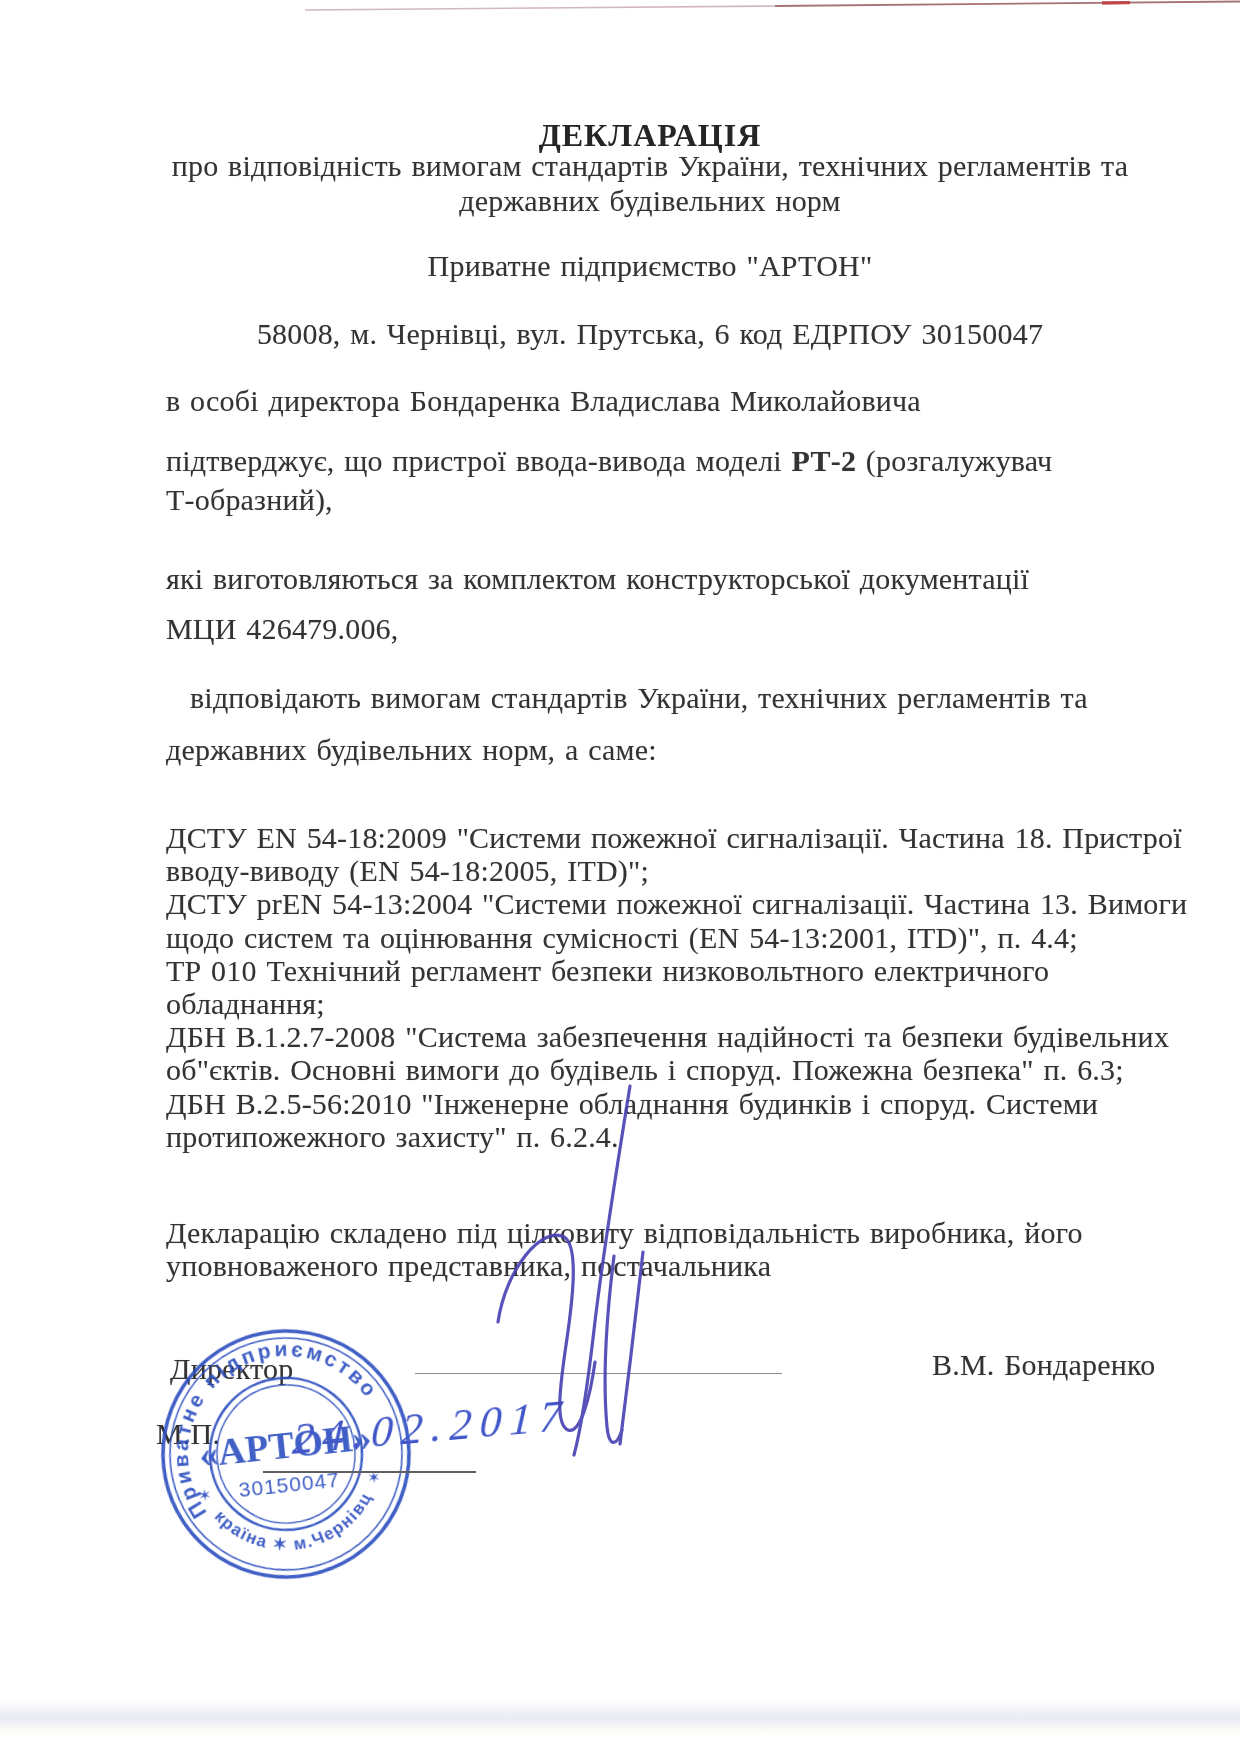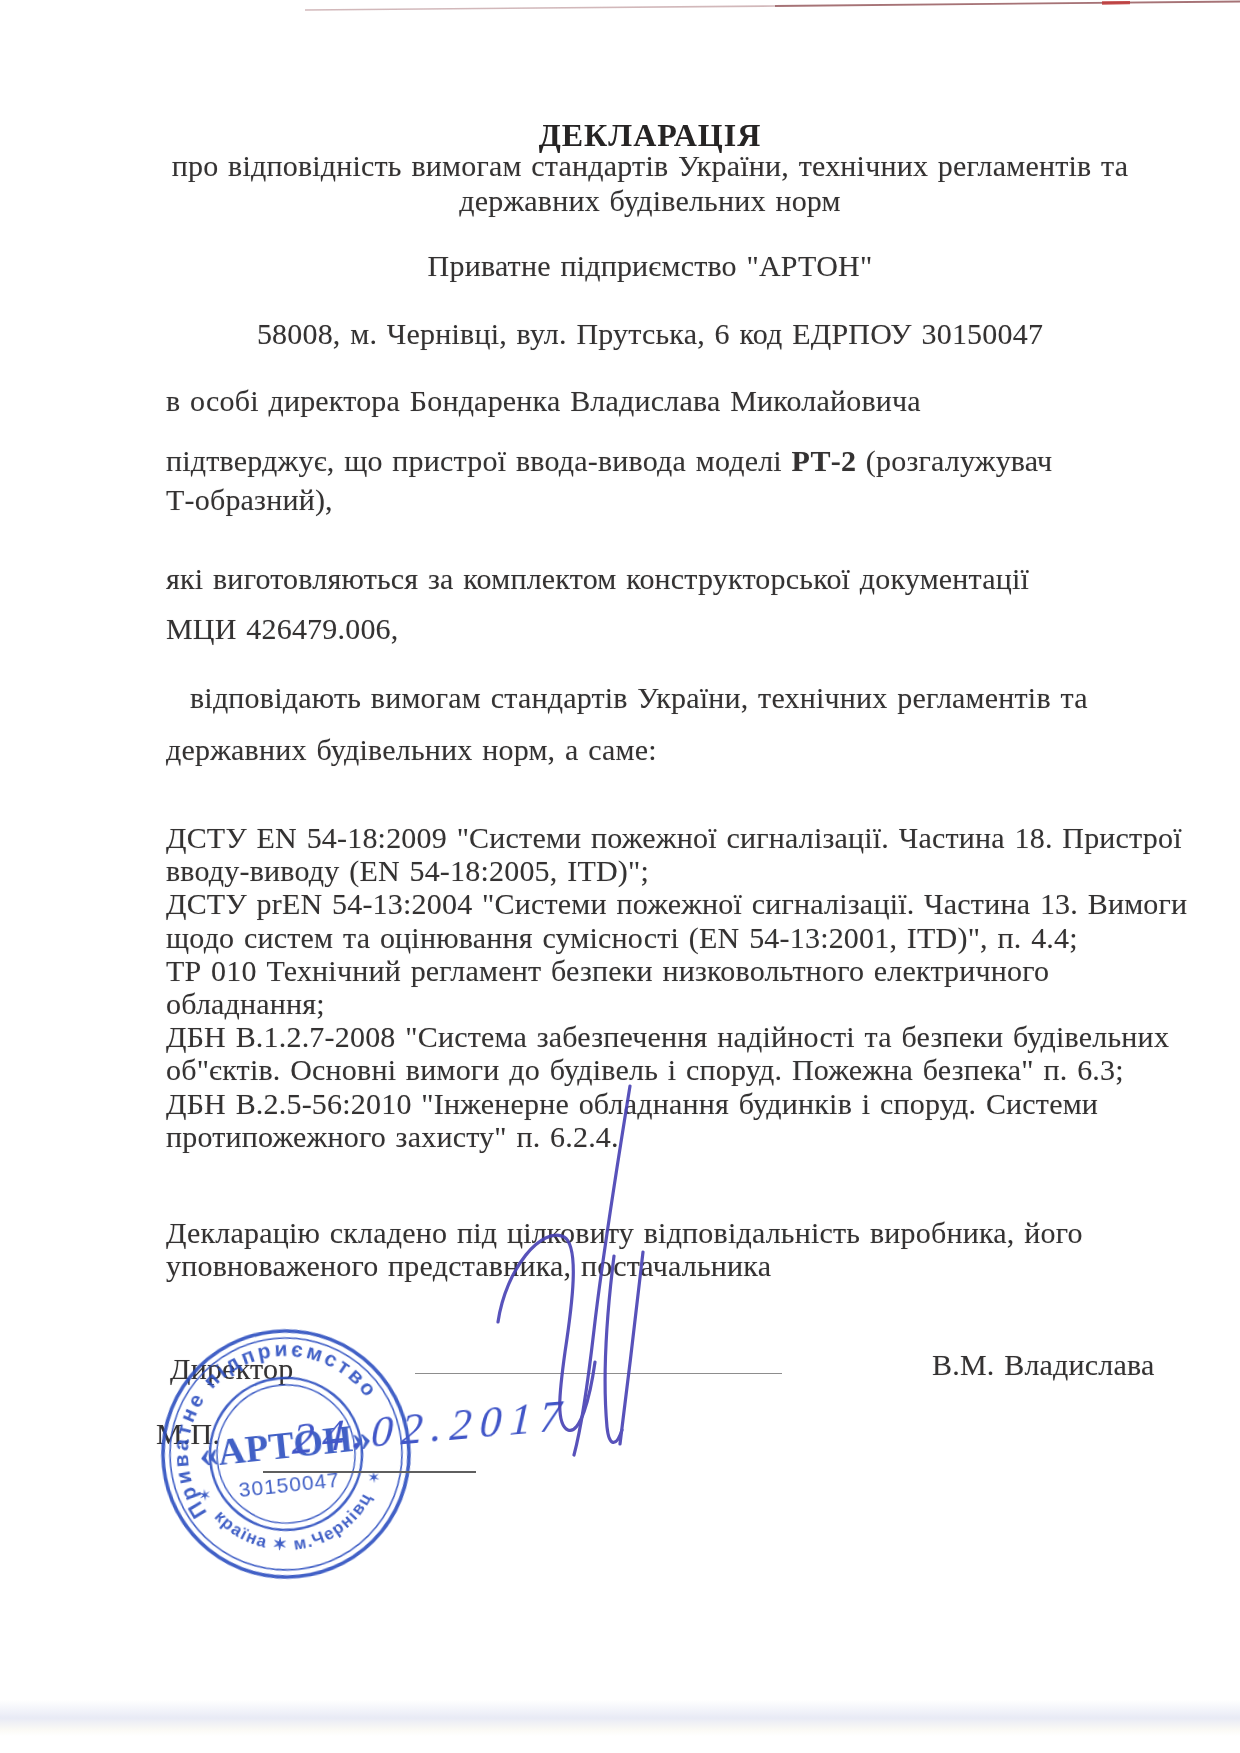--- a/index.html
+++ b/index.html
@@ -83,21 +83,21 @@
     <div class="body-text">протипожежного захисту" п. 6.2.4.</div>
   </div>
 
   <div class="abs body-text" style="left:166px;top:1216px;">Декларацію складено під цілковиту відповідальність виробника, його</div>
   <div class="abs body-text" style="left:166px;top:1249px;">уповноваженого представника, постачальника</div>
 
   <div class="abs body-text" style="left:170px;top:1352px;">Директор</div>
 
   <div class="abs sig-line" style="left:415px;top:1373px;width:367px;"></div>
 
-  <div class="abs body-text" style="left:932px;top:1348px;">В.М. Владислава</div>
+  <div class="abs body-text" style="left:932px;top:1348px;">В.М. Бондаренко</div>
 
   <div class="abs body-text" style="left:156px;top:1417px;">М.П.</div>
 
   <svg class="abs stamp-svg" style="left:158px;top:1326px;" width="256" height="256" viewBox="0 0 256 256">
     <defs>
       <path id="arcTop" d="M 50.8 188.4 A 98 98 0 1 1 220.1 94.5"></path>
       <path id="arcBottom" d="M 49.4 183.1 A 96 96 0 0 0 206.6 183.1"></path>
     </defs>
     <g stroke="#2d4fc0" fill="none">
       <circle cx="128" cy="128" r="123" stroke-width="3.6"></circle>

